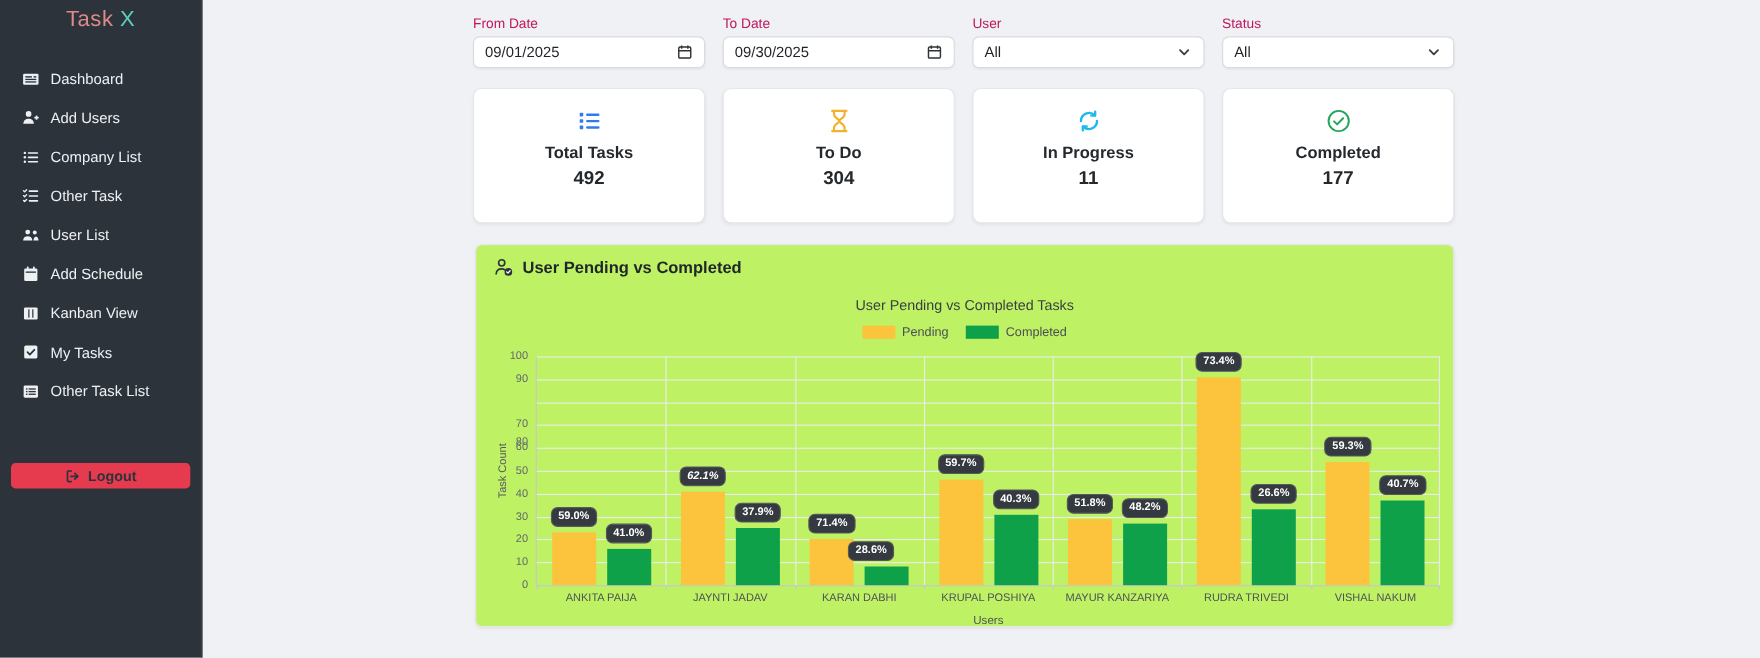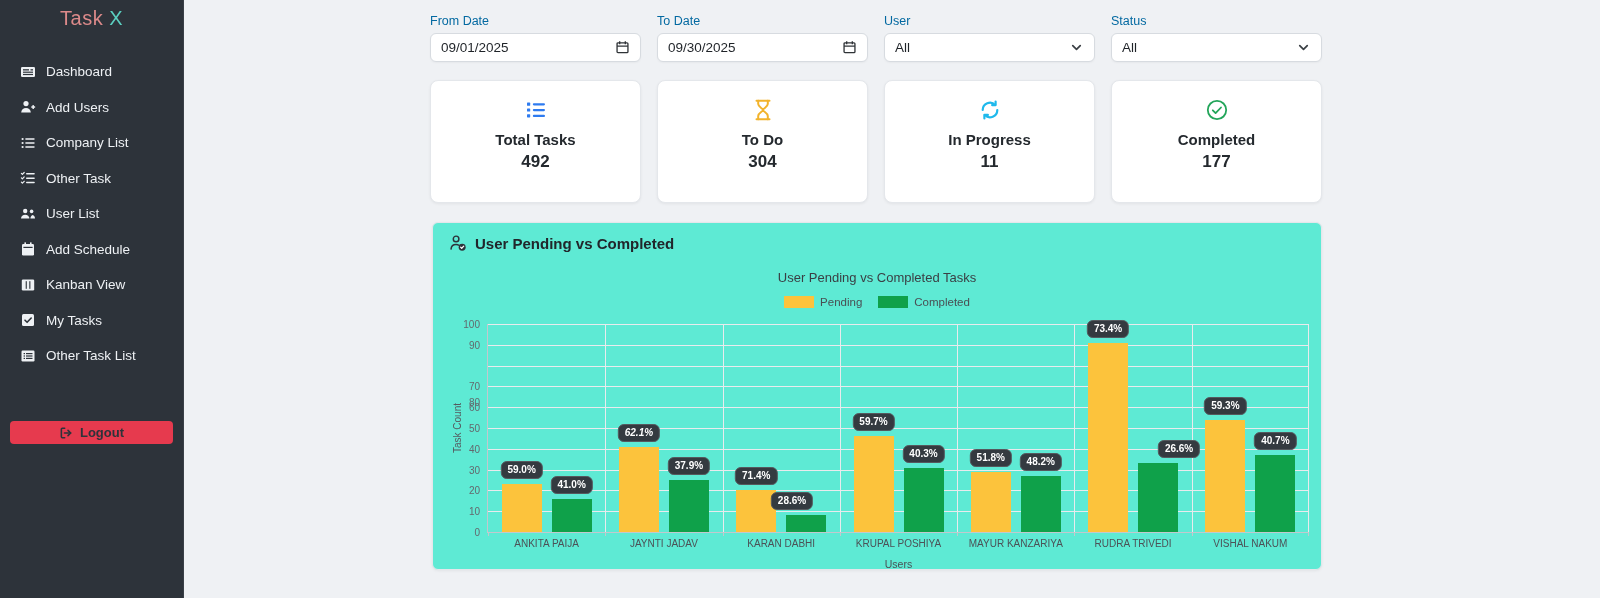--- a/index.html
+++ b/index.html
@@ -25,21 +25,21 @@
     position:absolute;left:10px;top:421px;width:163px;height:23px;
     background:#e63a4e;border:none;border-radius:4px;cursor:pointer;
     display:flex;align-items:center;justify-content:center;gap:7px;
     color:#2d333a;font-size:13px;font-weight:700;font-family:inherit;
   }
   .lg-ic{width:14px;height:14px;display:inline-flex}
 
   
   .filters-row{position:absolute;left:430px;top:14px;display:flex;gap:16px}
   .ffield{width:211px;box-sizing:border-box}
-  .flabel{font-size:12.5px;color:#0369a1;margin-bottom:5px}
+  .flabel{font-size:12.5px;color:#be185d;margin-bottom:5px}
   .fcontrol{
     position:relative;height:27px;background:#fff;border:1px solid #d7dbe0;border-radius:6px;
     box-shadow:0 1px 2px rgba(0,0,0,.04);display:flex;align-items:center;
     padding:0 10px;font-size:13.5px;color:#1f2328;cursor:pointer;
   }
   .fcontrol .val{flex:1}
   .ic-right{width:15px;height:15px;display:inline-flex;flex:none}
 
   
   .cards-row{position:absolute;left:430px;top:80px;display:flex;gap:16px}
@@ -47,21 +47,21 @@
     width:209px;height:121px;background:#fff;border:1px solid #e4e7eb;border-radius:8px;
     box-shadow:0 1px 3px rgba(0,0,0,.06);display:flex;flex-direction:column;align-items:center;
   }
   .scard-ic{margin-top:17px;width:24px;height:24px}
   .scard-lb{margin-top:9px;font-size:15px;font-weight:700;color:#24292e}
   .scard-val{margin-top:4px;font-size:17px;font-weight:700;color:#24292e}
 
   
   .chart-card{
     position:absolute;left:432px;top:222px;width:890px;height:348px;
-    background:#5eead4;border:1px solid #e4e7eb;border-radius:6px;box-shadow:0 1px 3px rgba(0,0,0,.06);
+    background:#bef264;border:1px solid #e4e7eb;border-radius:6px;box-shadow:0 1px 3px rgba(0,0,0,.06);
     box-sizing:border-box;
   }
   .cc-header{display:flex;align-items:center;gap:8px;padding:11px 16px 0 16px;font-size:15px;font-weight:700;color:#21262b}
   .cc-ic{width:18px;height:18px;color:#2d333a;display:inline-flex;flex:none}
   .cjs-title{position:absolute;top:47px;left:0;width:100%;text-align:center;font-size:13px;font-weight:400;color:#3a3f44}
   .cjs-legend{position:absolute;top:73px;left:0;width:100%;display:flex;justify-content:center;gap:16px;font-size:11.5px;color:#4a4f54}
   .leg-item{display:flex;align-items:center;gap:6px}
   .leg-sw{width:30px;height:12px}
 
   .plot{position:absolute;left:54px;top:101px;width:821px;height:208px;
@@ -394,21 +394,21 @@
       <div class="pill" style="left: 83.6429px; bottom: 38.28px;">41.0%</div>
       <div class="bar" style="left: 180.929px; height: 52px; background: rgb(15, 161, 74);"></div>
       <div class="pill" style="left: 200.929px; bottom: 57px;">37.9%</div>
       <div class="bar" style="left: 298.214px; height: 16.64px; background: rgb(15, 161, 74);"></div>
       <div class="pill" style="left: 304px; bottom: 21.64px;">28.6%</div>
       <div class="bar" style="left: 415.5px; height: 64.48px; background: rgb(15, 161, 74);"></div>
       <div class="pill" style="left: 435.5px; bottom: 69.48px;">40.3%</div>
       <div class="bar" style="left: 532.786px; height: 56.16px; background: rgb(15, 161, 74);"></div>
       <div class="pill" style="left: 552.786px; bottom: 61.16px;">48.2%</div>
       <div class="bar" style="left: 650.071px; height: 68.64px; background: rgb(15, 161, 74);"></div>
-      <div class="pill" style="left: 670.071px; bottom: 73.64px; margin-left: 21px;">26.6%</div>
+      <div class="pill" style="left: 670.071px; bottom: 73.64px;">26.6%</div>
       <div class="bar" style="left: 767.357px; height: 76.96px; background: rgb(15, 161, 74);"></div>
       <div class="pill" style="left: 787.357px; bottom: 81.96px;">40.7%</div>
       <div class="cat" style="left: 0px; width: 117.286px;">ANKITA PAIJA</div>
       <div class="cat" style="left: 117.286px; width: 117.286px;">JAYNTI JADAV</div>
       <div class="cat" style="left: 234.571px; width: 117.286px;">KARAN DABHI</div>
       <div class="cat" style="left: 351.857px; width: 117.286px;">KRUPAL POSHIYA</div>
       <div class="cat" style="left: 469.143px; width: 117.286px;">MAYUR KANZARIYA</div>
       <div class="cat" style="left: 586.429px; width: 117.286px;">RUDRA TRIVEDI</div>
       <div class="cat" style="left: 703.714px; width: 117.286px;">VISHAL NAKUM</div>
       <div class="xlabel">Users</div>

